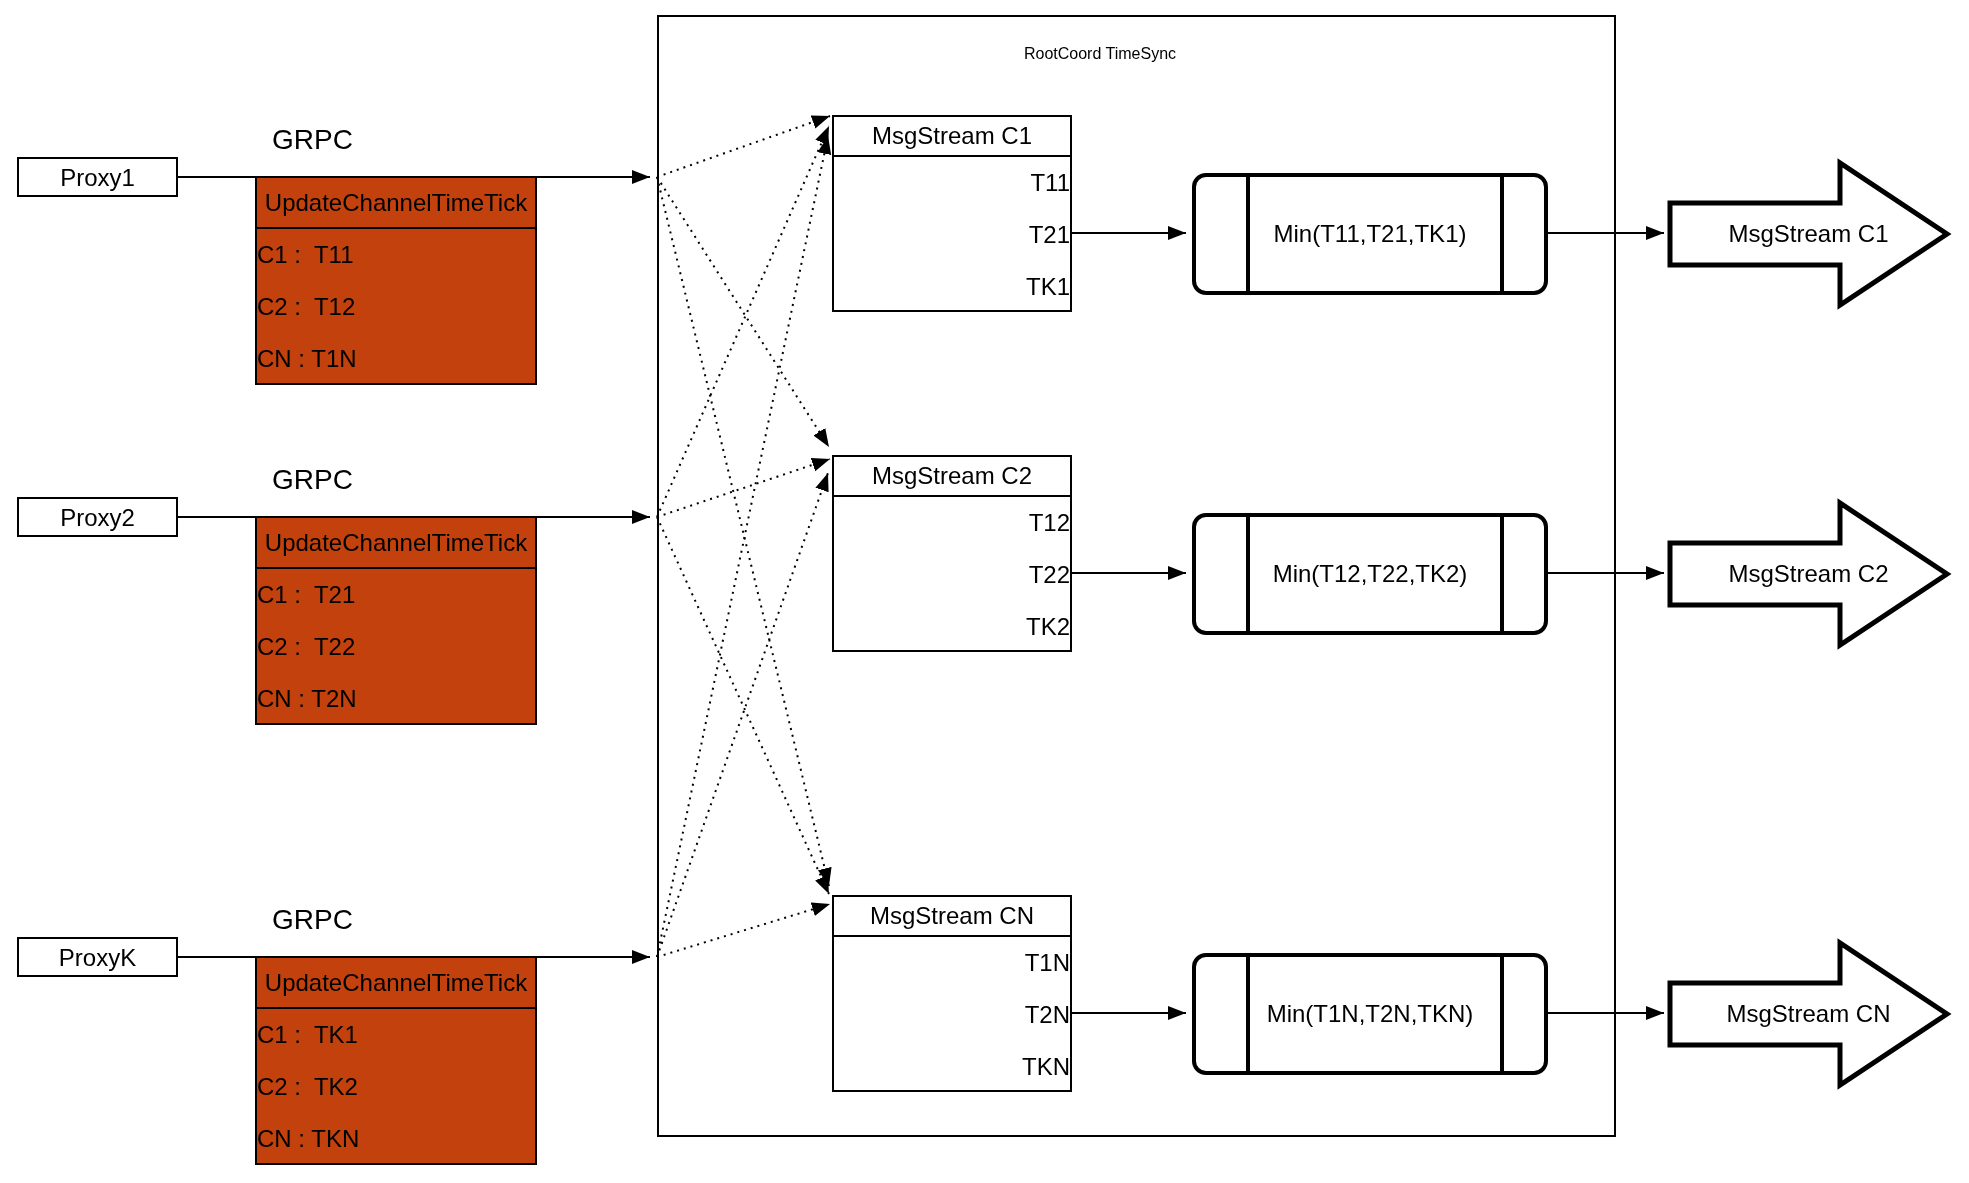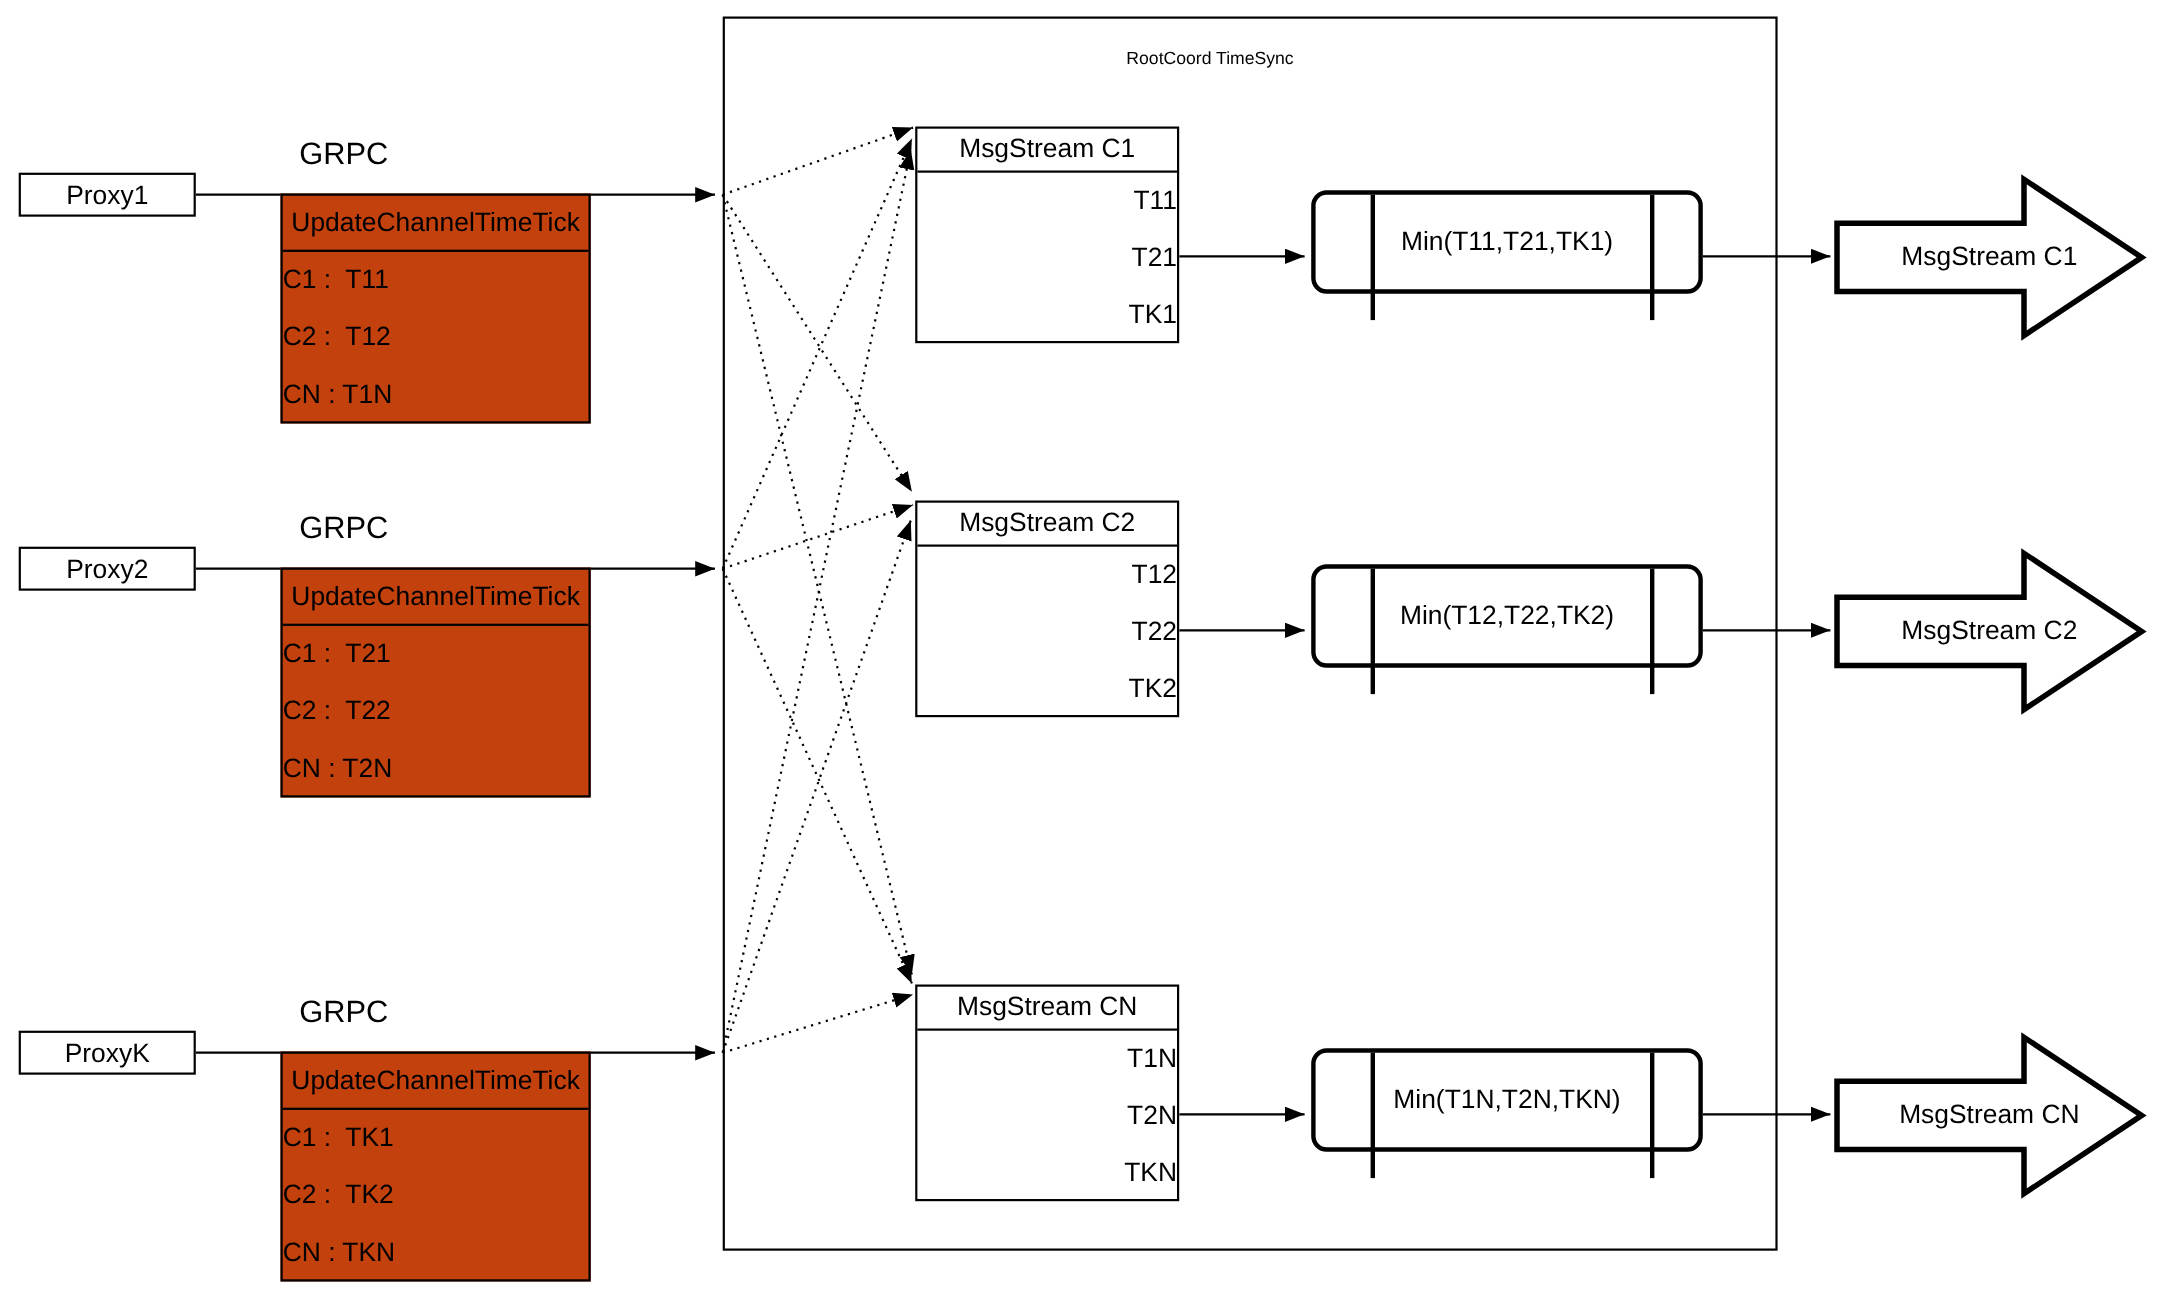--- a/index.html
+++ b/index.html
@@ -38,21 +38,21 @@
   .tick-row{height:52px;line-height:52px;white-space:pre;}
   .stream-table{
     width:240px;height:197px;border:2px solid #000;background:#fff;font-size:24px;
   }
   .stream-header{
     height:38px;border-bottom:2px solid #000;
     text-align:center;line-height:38px;
   }
   .stream-row{height:52px;line-height:52px;padding-left:11px;text-align:right;}
   .min-box{
-    width:356px;height:94px;border:4px solid #000;border-radius:14px;background:#fff;
+    width:356px;height:122px;border:4px solid #000;border-radius:14px;background:#fff;
   }
   .min-bar{position:absolute;top:0;width:4px;height:114px;background:#000;}
   .min-label{
     position:absolute;left:0;top:0;width:100%;height:100%;
     display:flex;align-items:center;justify-content:center;font-size:24px;
   }
   .arrow-label{
     width:277px;height:62px;text-align:center;font-size:24px;line-height:62px;
   }
   

